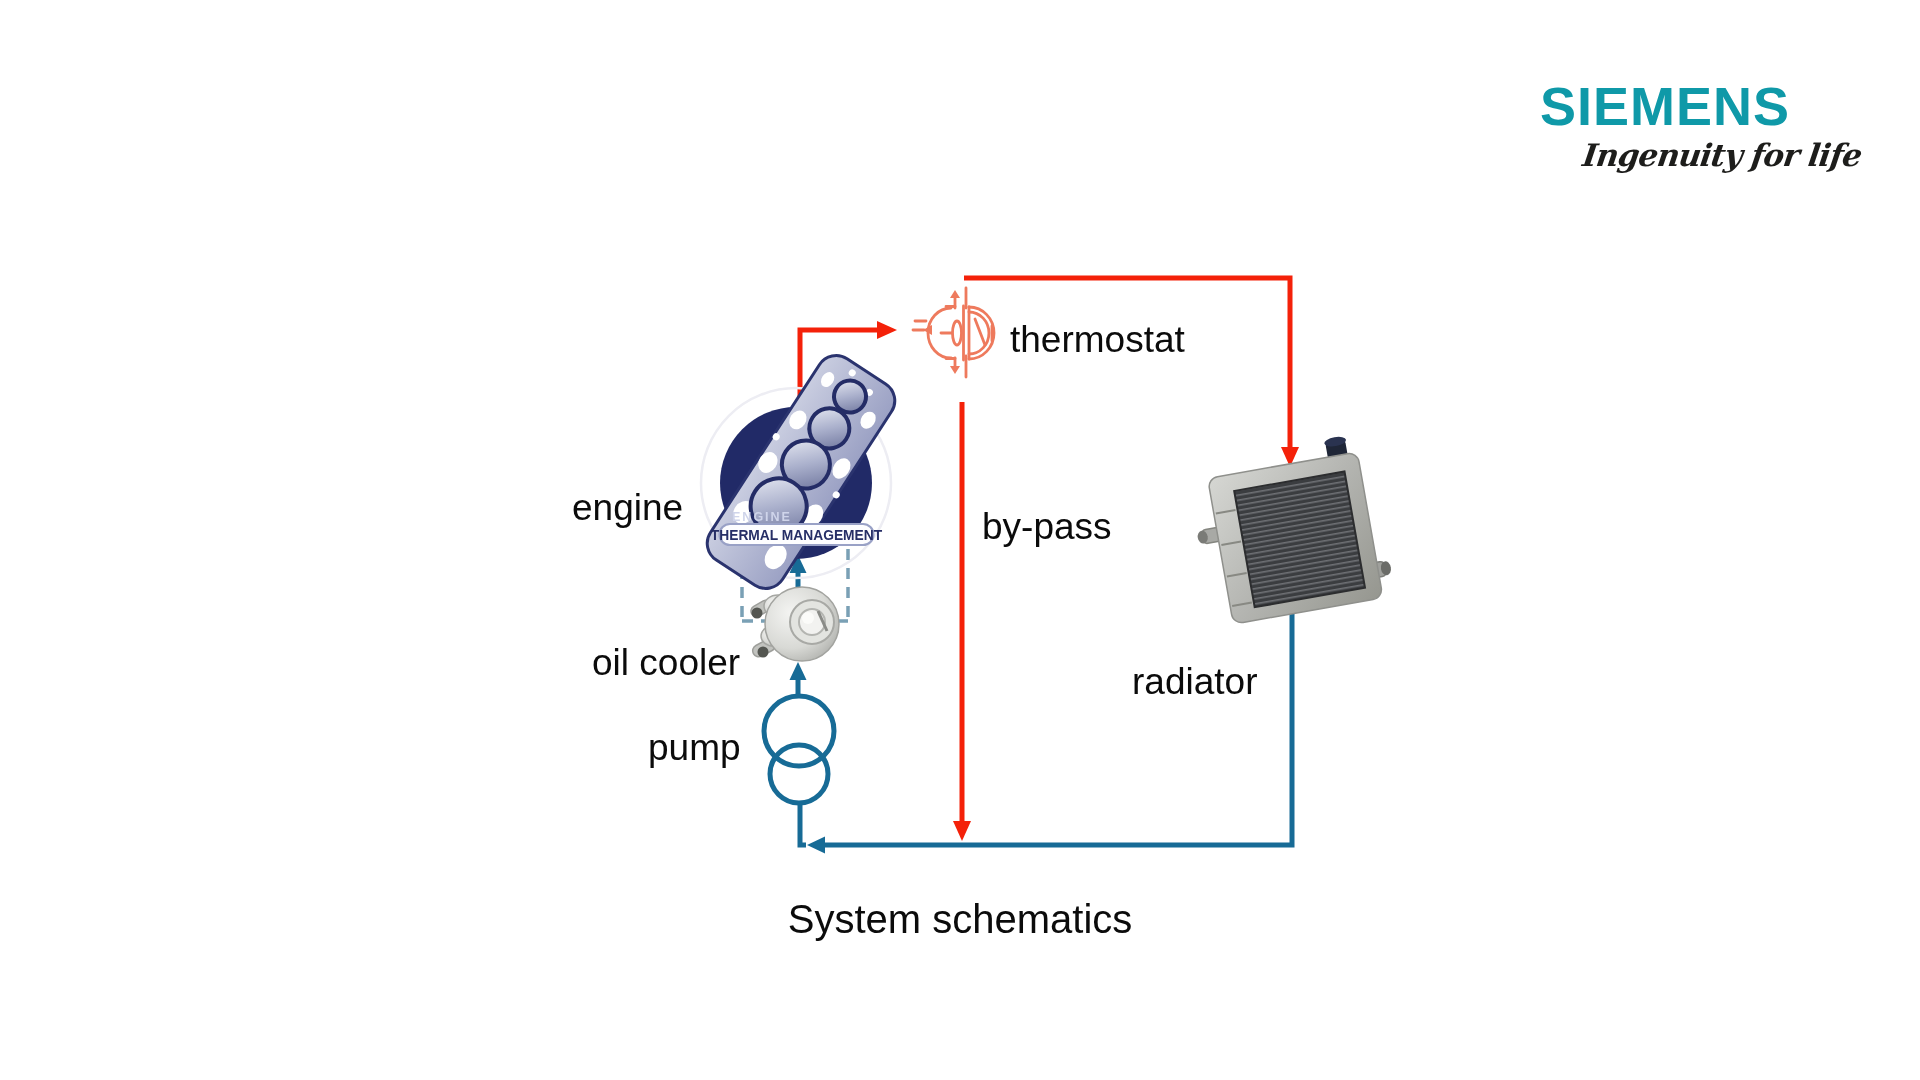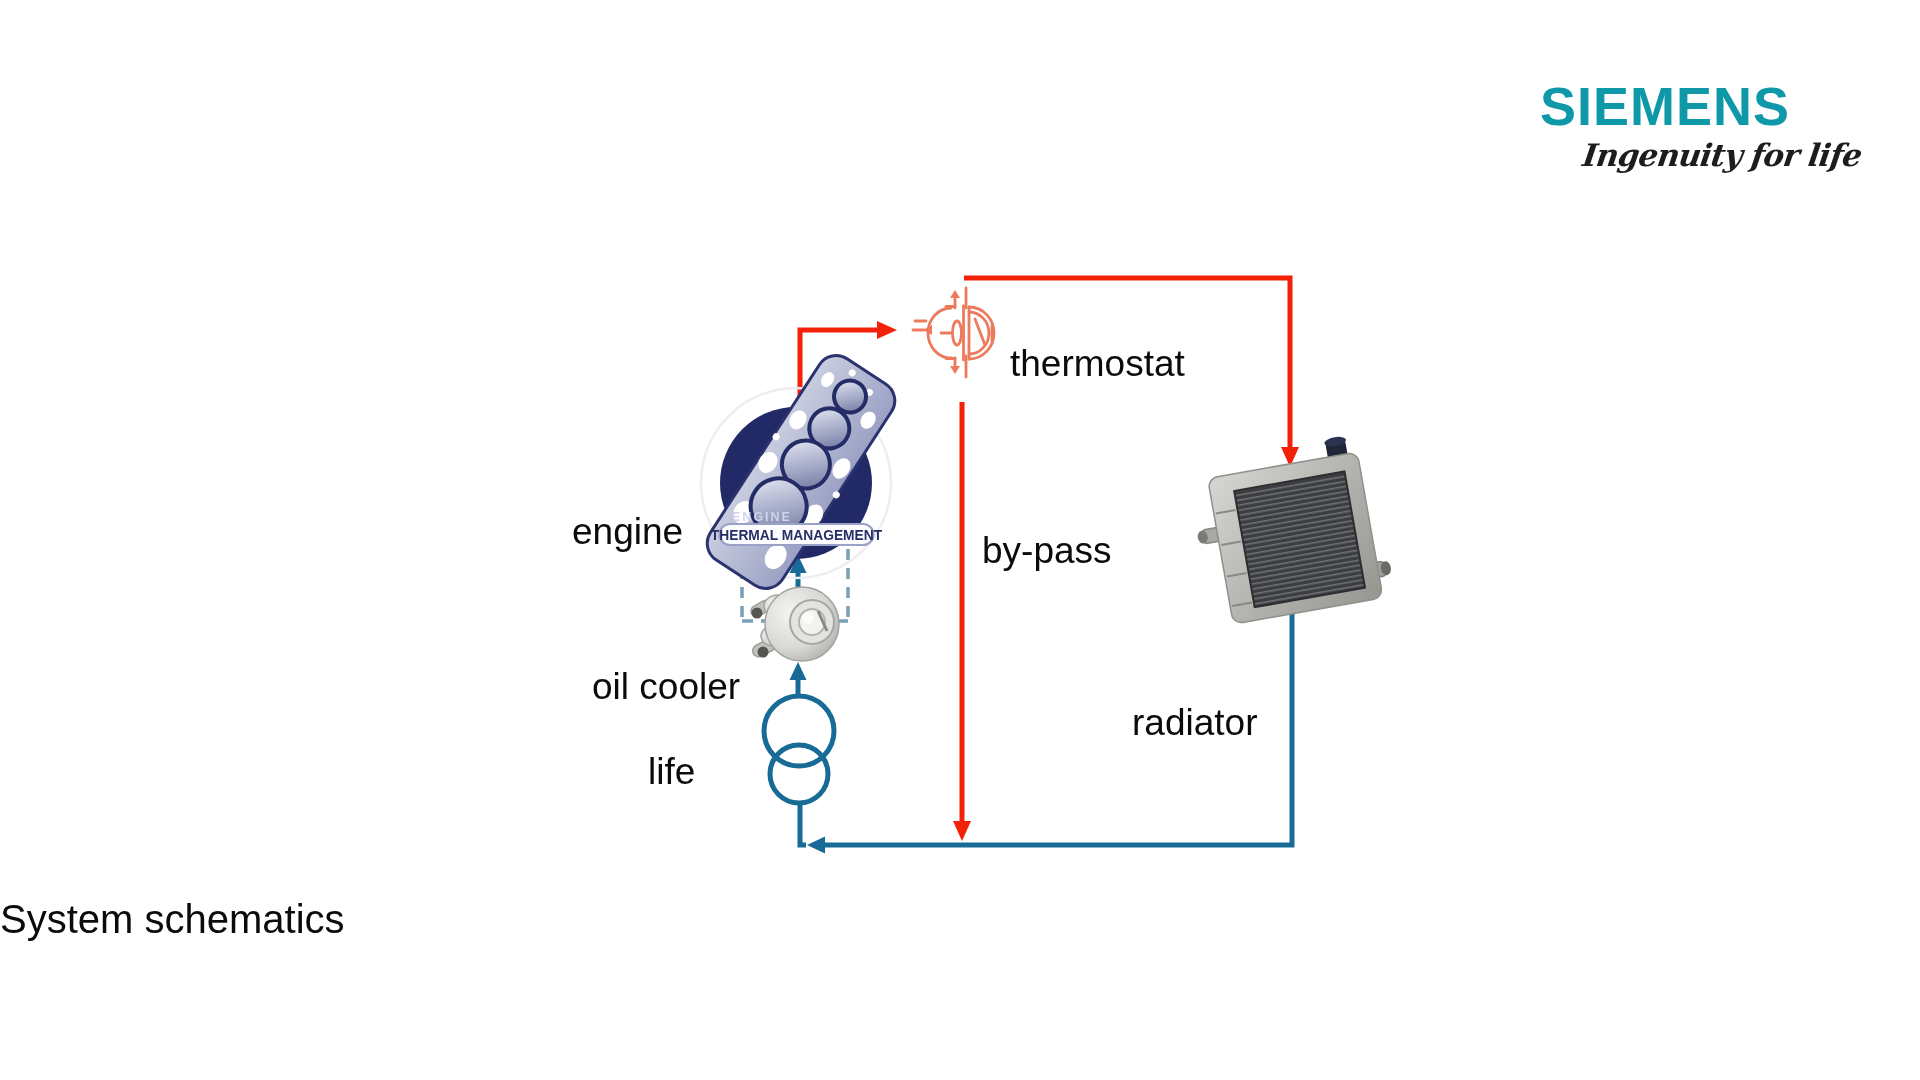--- a/index.html
+++ b/index.html
@@ -1,19 +1,19 @@
 <!DOCTYPE html>
 <html style="--hot: #f42109; --cool: #176b96; --thermostat: #ee7a5d; --dashed: #7aa0b5; --badge: #212a67; --text: #0b0b0b; --brand: #0f99a8;"><head>
 <meta charset="utf-8">
 <style>
   html,body{margin:0;padding:0;background:#fff;}
   .slide{position:relative;width:1920px;height:1080px;background:#fff;overflow:hidden;
          font-family:"Liberation Sans",sans-serif;}
-  .lbl{position:absolute;font-size:37px;line-height:1;color:var(--text,#0b0b0b);white-space:nowrap;margin-top:24px;}
-  .caption{position:absolute;left:0;top:899px;width:1920px;
+  .lbl{position:absolute;font-size:37px;line-height:1;color:var(--text,#0b0b0b);white-space:nowrap;}
+  .caption{position:absolute;left:0;top:899px;width:1920px;text-align:center;
            font-size:40px;line-height:1;color:var(--text,#0b0b0b);}
   .brand{position:absolute;left:1540px;top:79px;font-size:54px;font-weight:bold;
          letter-spacing:1px;color:var(--brand,#0f99a8);line-height:1;}
   .tagline{position:absolute;left:1583px;top:140px;font-size:31px;line-height:1;
            font-family:"DejaVu Serif",serif;font-style:italic;font-weight:600;
            color:#1d1d1b;transform:skewX(-8deg);letter-spacing:-1px;}
   svg.canvas{position:absolute;left:0;top:0;}
   .hot{stroke:var(--hot,#f42109);stroke-width:5;fill:none;}
   .hot-fill{fill:var(--hot,#f42109);}
   .cool{stroke:var(--cool,#176b96);stroke-width:5;fill:none;}
@@ -153,19 +153,19 @@
       <rect x="1204" y="514" width="20" height="14" rx="5" fill="#a8a9a5" stroke="#84857f" stroke-width="1.5"></rect>
       <ellipse cx="1205" cy="521" rx="5" ry="6.5" fill="#7a7b77"></ellipse>
       <rect x="1220" y="464" width="152" height="148" rx="10" fill="url(#gframe)" stroke="#8f908c" stroke-width="1.5"></rect>
       <rect x="1244" y="481" width="112" height="118" fill="url(#fins)" stroke="#2c2d2f" stroke-width="2"></rect>
       <path d="M1222,500 h20 M1222,532 h20 M1222,564 h20 M1222,594 h20" stroke="#888983" stroke-width="2" fill="none"></path>
     </g>
   </svg>
 
   <div class="lbl" style="left:572px;top:489px">engine</div>
   <div class="lbl" style="left:592px;top:644px">oil cooler</div>
-  <div class="lbl" style="left:648px;top:729px">life</div>
+  <div class="lbl" style="left:648px;top:729px">pump</div>
   <div class="lbl" style="left:1010px;top:321px">thermostat</div>
   <div class="lbl" style="left:982px;top:508px">by-pass</div>
-  <div class="lbl" style="left:1132px;top:680px">radiator</div>
+  <div class="lbl" style="left:1132px;top:663px">radiator</div>
 
   <div class="caption">System schematics</div>
 </div>
 
 </body></html>

